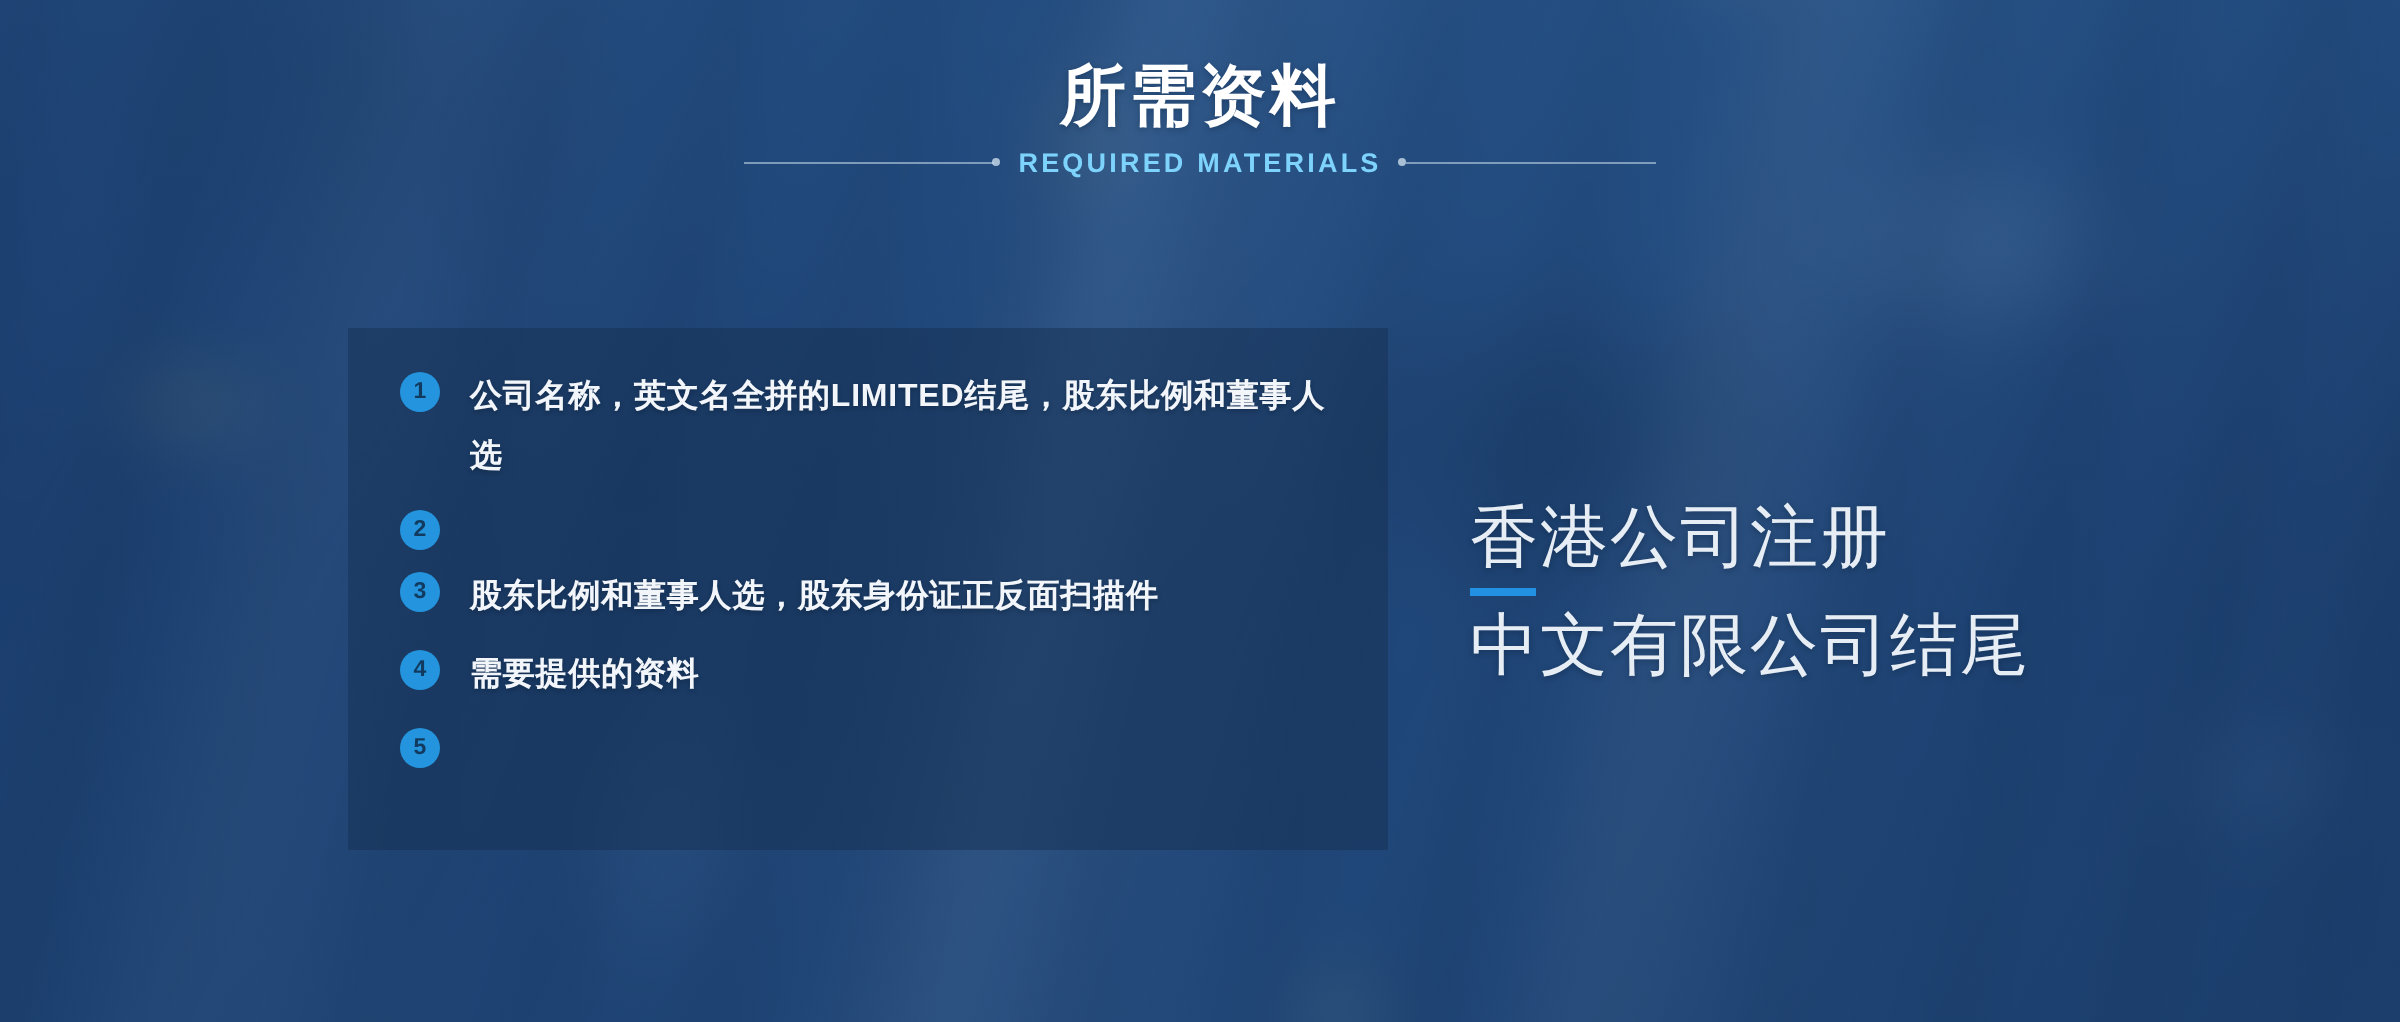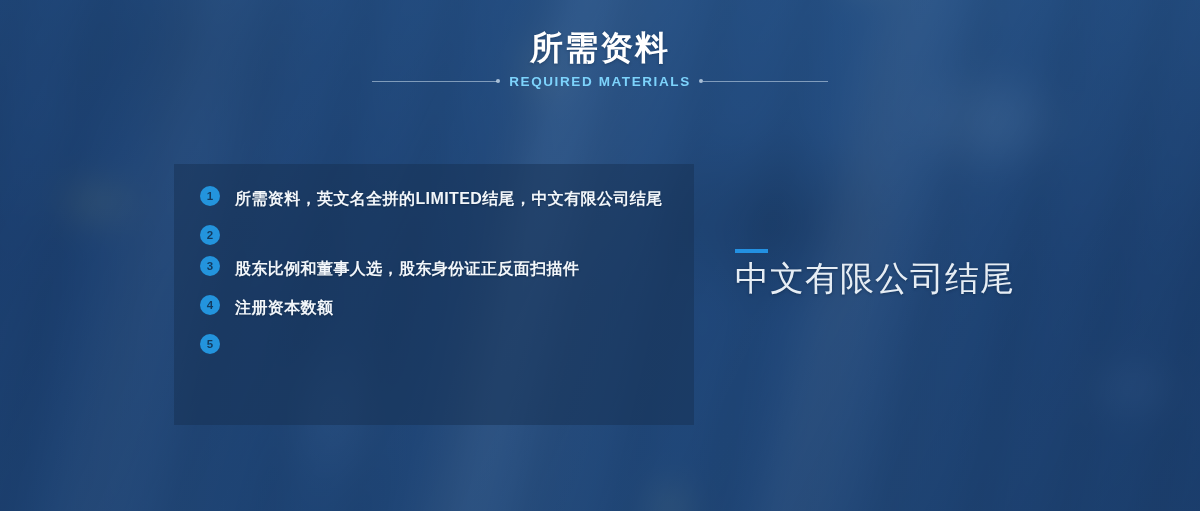--- a/index.html
+++ b/index.html
@@ -137,42 +137,43 @@
     <div class="rule-dot rule-dot-left"></div>
     <div class="rule rule-right"></div>
     <div class="rule-dot rule-dot-right"></div>
   </div>
 
   <div class="panel">
     <div class="items">
 
       <div class="item">
         <span class="badge">1</span>
-        <span class="item-text">所需资料，英文名全拼的LIMITED结尾，中文有限公司结尾</span>
+        <span class="item-text">公司名称，英文名全拼的LIMITED结尾，股东比例和董事人选</span>
       </div>
 
       <div class="item">
         <span class="badge">2</span>
       </div>
 
       <div class="item">
         <span class="badge">3</span>
         <span class="item-text">股东比例和董事人选，股东身份证正反面扫描件</span>
       </div>
 
       <div class="item">
         <span class="badge">4</span>
-        <span class="item-text">注册资本数额</span>
+        <span class="item-text">需要提供的资料</span>
       </div>
 
       <div class="item">
         <span class="badge">5</span>
       </div>
 
     </div>
   </div>
 
   <div class="side">
+    <div class="side-line">香港公司注册</div>
     <div class="side-accent"></div>
     <div class="side-line">中文有限公司结尾</div>
   </div>
 
 </div>
 
 </body></html>

